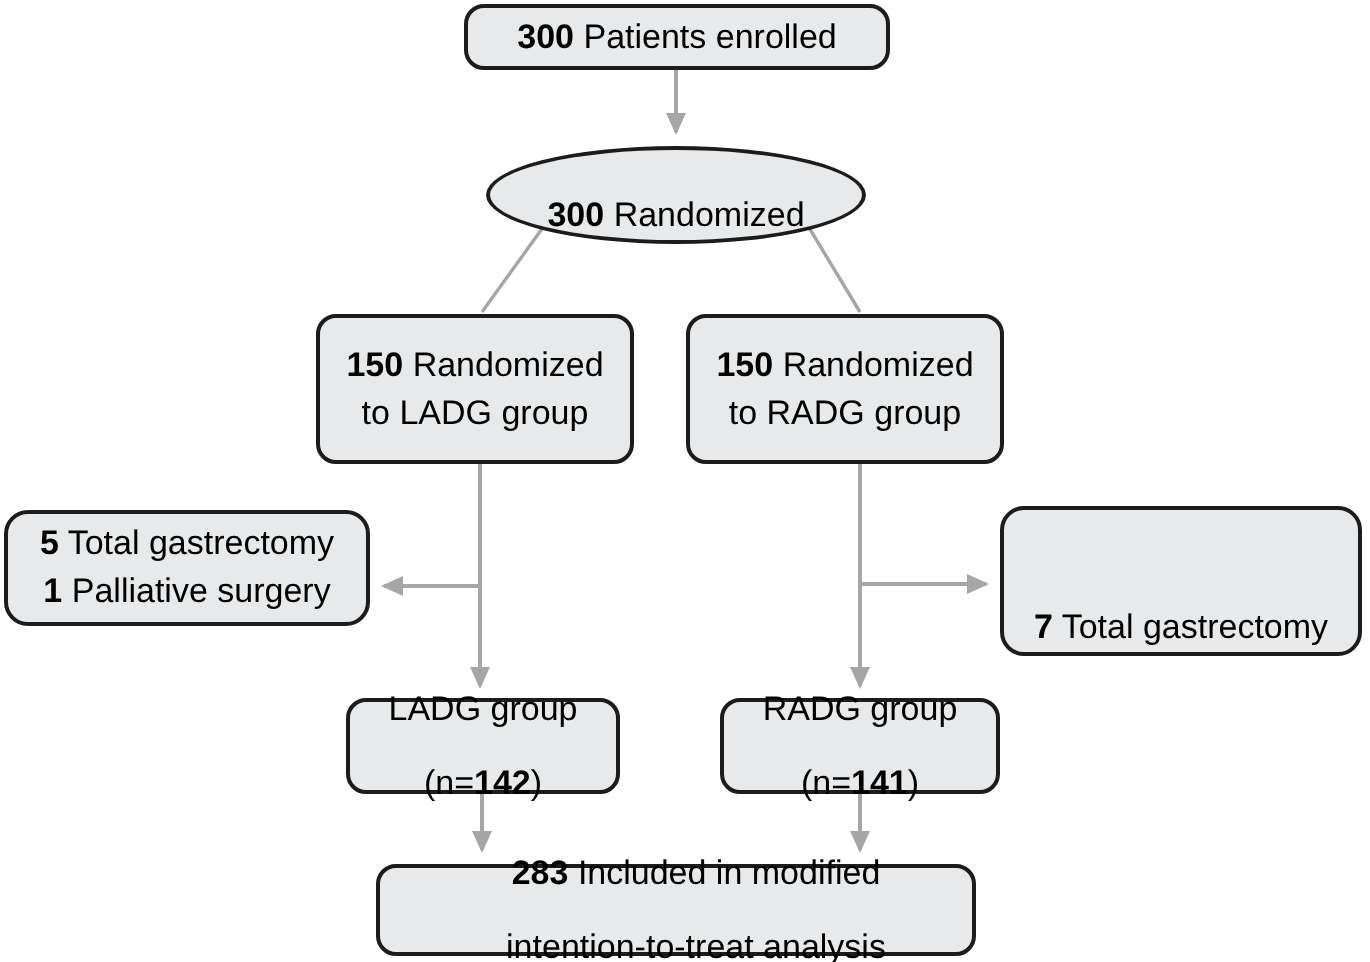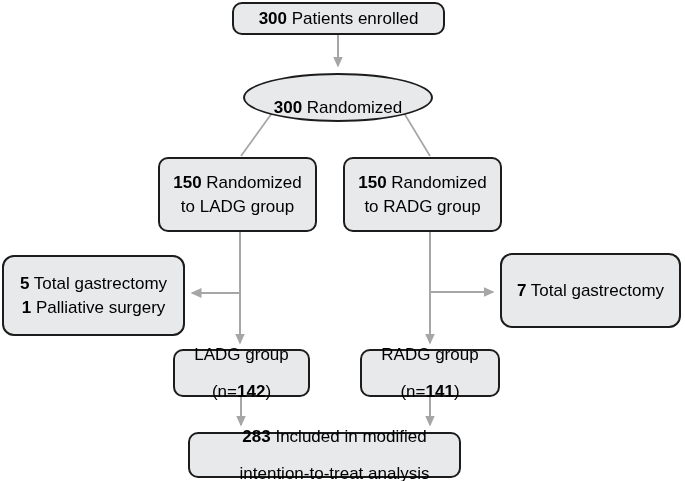--- a/index.html
+++ b/index.html
@@ -66,37 +66,37 @@
   <div class="node" style="left:158px;top:157px;width:159px;height:75px;">
     <div><b>150</b> <span>Randomized</span></div>
     <div>to LADG group</div>
   </div>
 
   <div class="node" style="left:343px;top:157px;width:159px;height:75px;">
     <div><b>150</b> <span>Randomized</span></div>
     <div>to RADG group</div>
   </div>
 
-  <div class="node r12" style="left:2px;top:255px;width:183px;height:81px;">
+  <div class="node r12" style="left:2px;top:255px;width:183px;height:58px;">
     <div><b>5</b> <span>Total gastrectomy</span></div>
     <div><b>1</b> <span>Palliative surgery</span></div>
   </div>
 
-  <div class="node r12" style="left:500px;top:253px;width:181px;height:75px;">
+  <div class="node r12" style="left:500px;top:253px;width:181px;height:75px;justify-content:flex-end;">
     <div><b>7</b> <span>Total gastrectomy</span></div>
   </div>
 
   <div class="node tight" style="left:173px;top:349px;width:137px;height:48px;">
     <div>LADG group</div>
     <div><span>(n=</span><b>142</b><span>)</span></div>
   </div>
 
   <div class="node tight" style="left:360px;top:349px;width:140px;height:48px;">
     <div>RADG group</div>
     <div><span>(n=</span><b>141</b><span>)</span></div>
   </div>
 
-  <div class="node tight" style="left:188px;top:432px;width:273px;height:46px;padding-left:20px;">
+  <div class="node tight" style="left:188px;top:432px;width:300px;height:46px;padding-left:20px;">
     <div><b>283</b> <span>Included in modified</span></div>
     <div>intention-to-treat analysis</div>
   </div>
 
 </div>
 
 </body></html>

